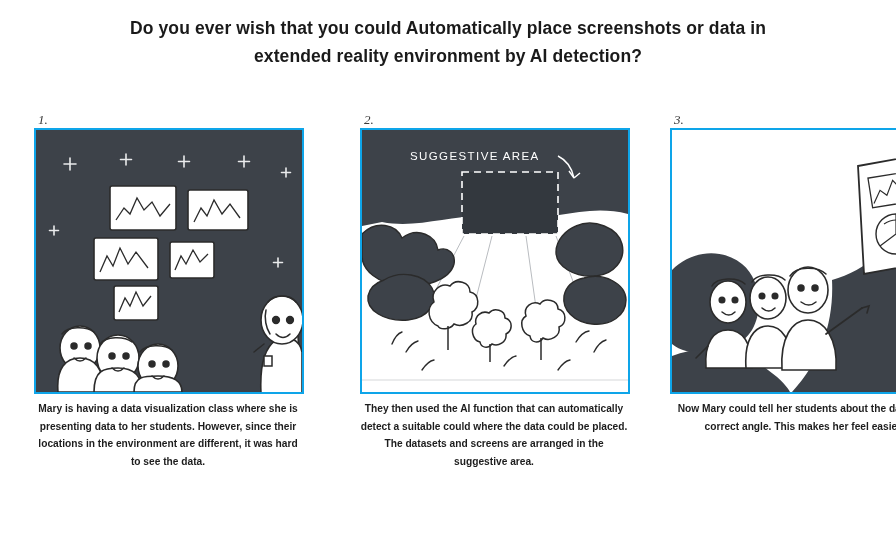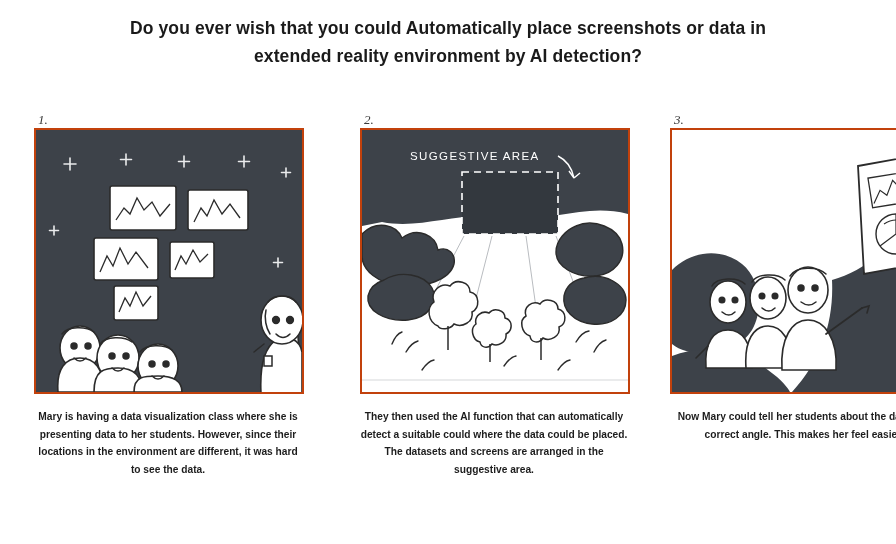--- a/index.html
+++ b/index.html
@@ -44,28 +44,28 @@
     font-family: "Liberation Serif", serif;
     font-size: 13px;
     font-style: italic;
     color: #3a3a3a;
     height: 16px;
     padding-left: 4px;
   }
   .frame {
     width: 266px;
     height: 262px;
-    border: 2px solid #c2410c;
+    border: 2px solid #0ea5e9;
     background: #a3a3a3;
     overflow: hidden;
     position: relative;
   }
   .caption {
     width: 268px;
-    margin-top: 14px;
+    margin-top: 6px;
     font-size: 10.2px;
     line-height: 1.72;
     font-weight: bold;
     color: #1d1d1d;
     text-align: center;
   }
 
   svg { display: block; }
 </style>
 </head>

